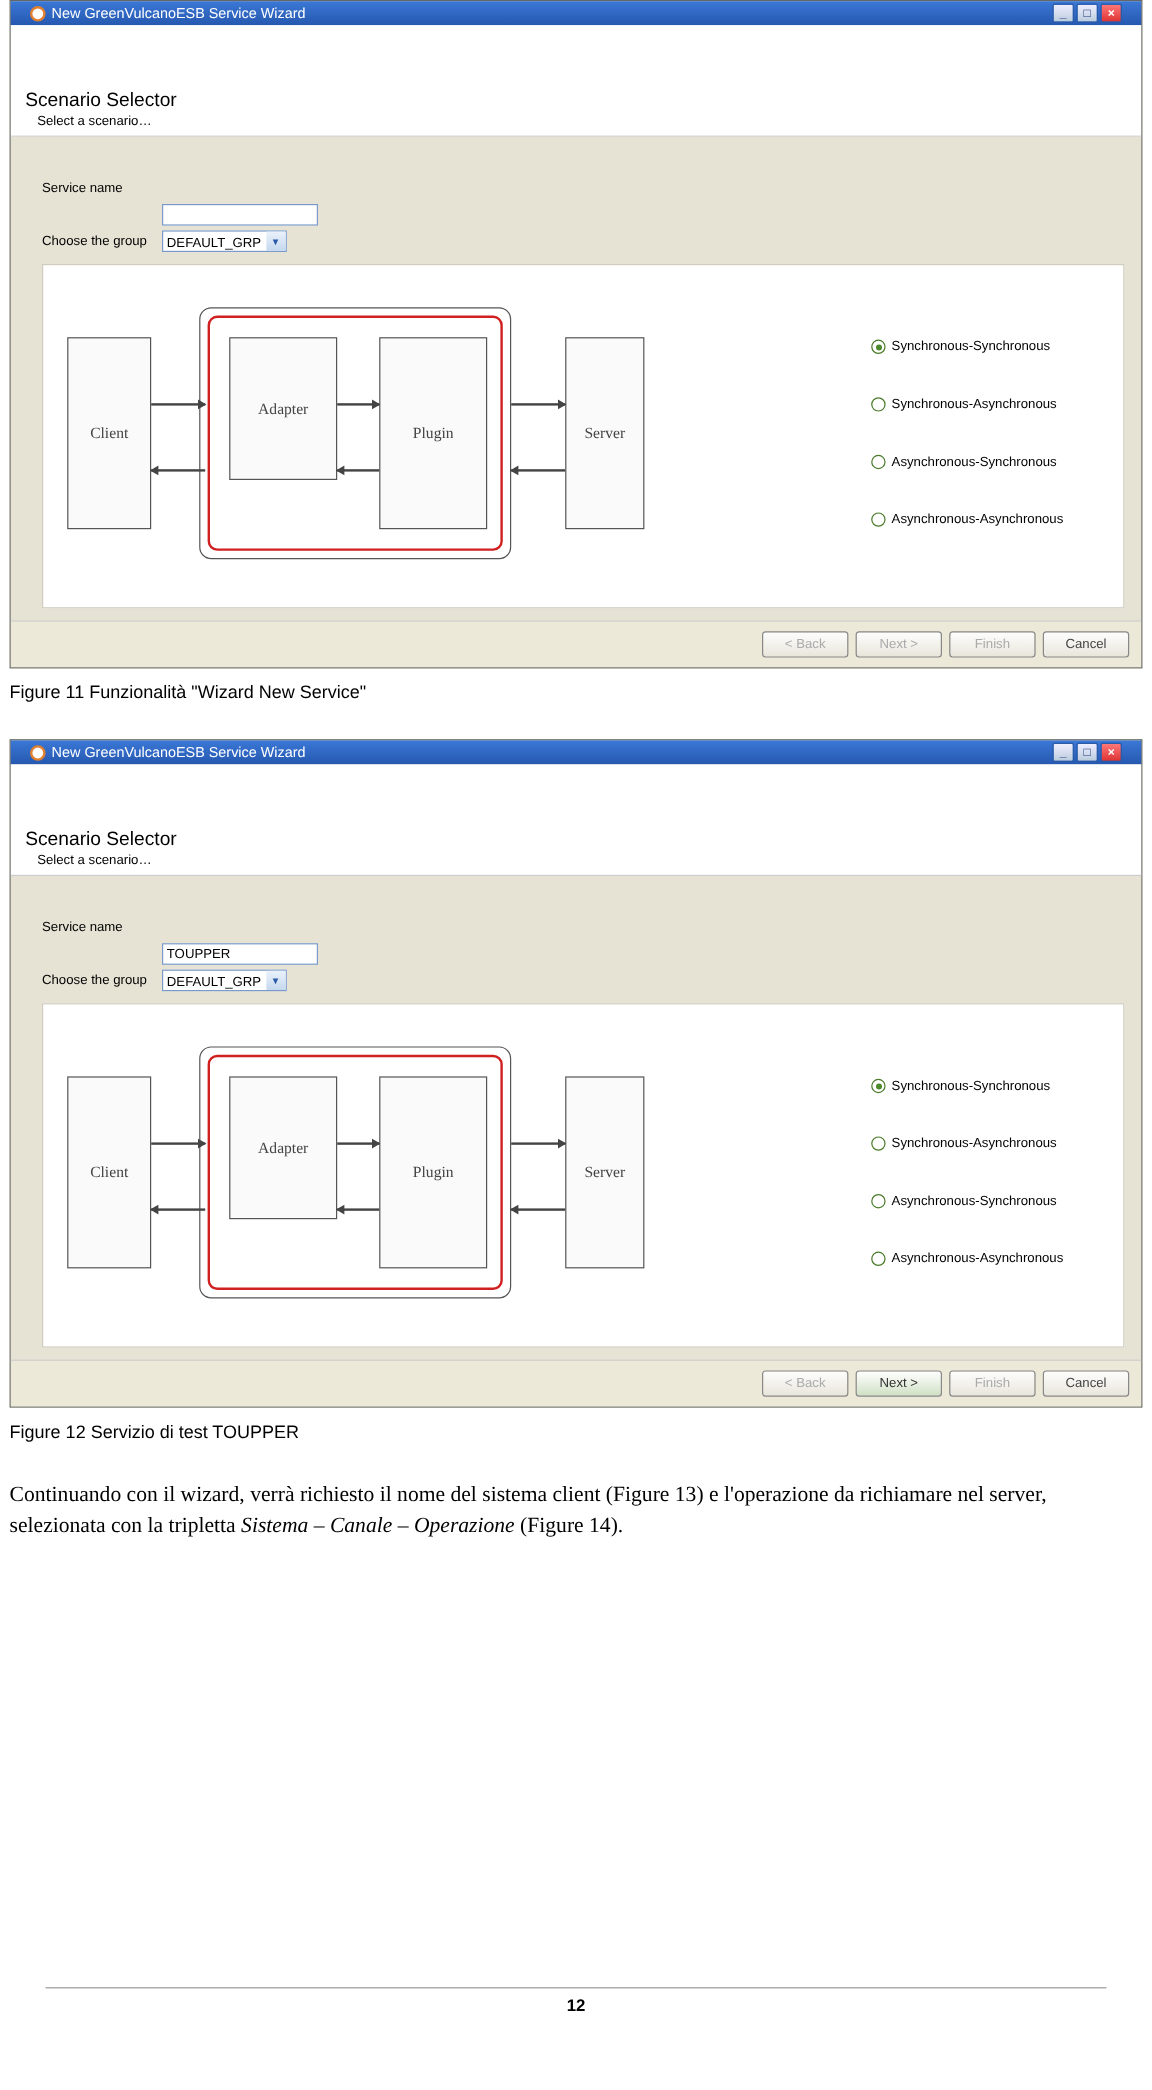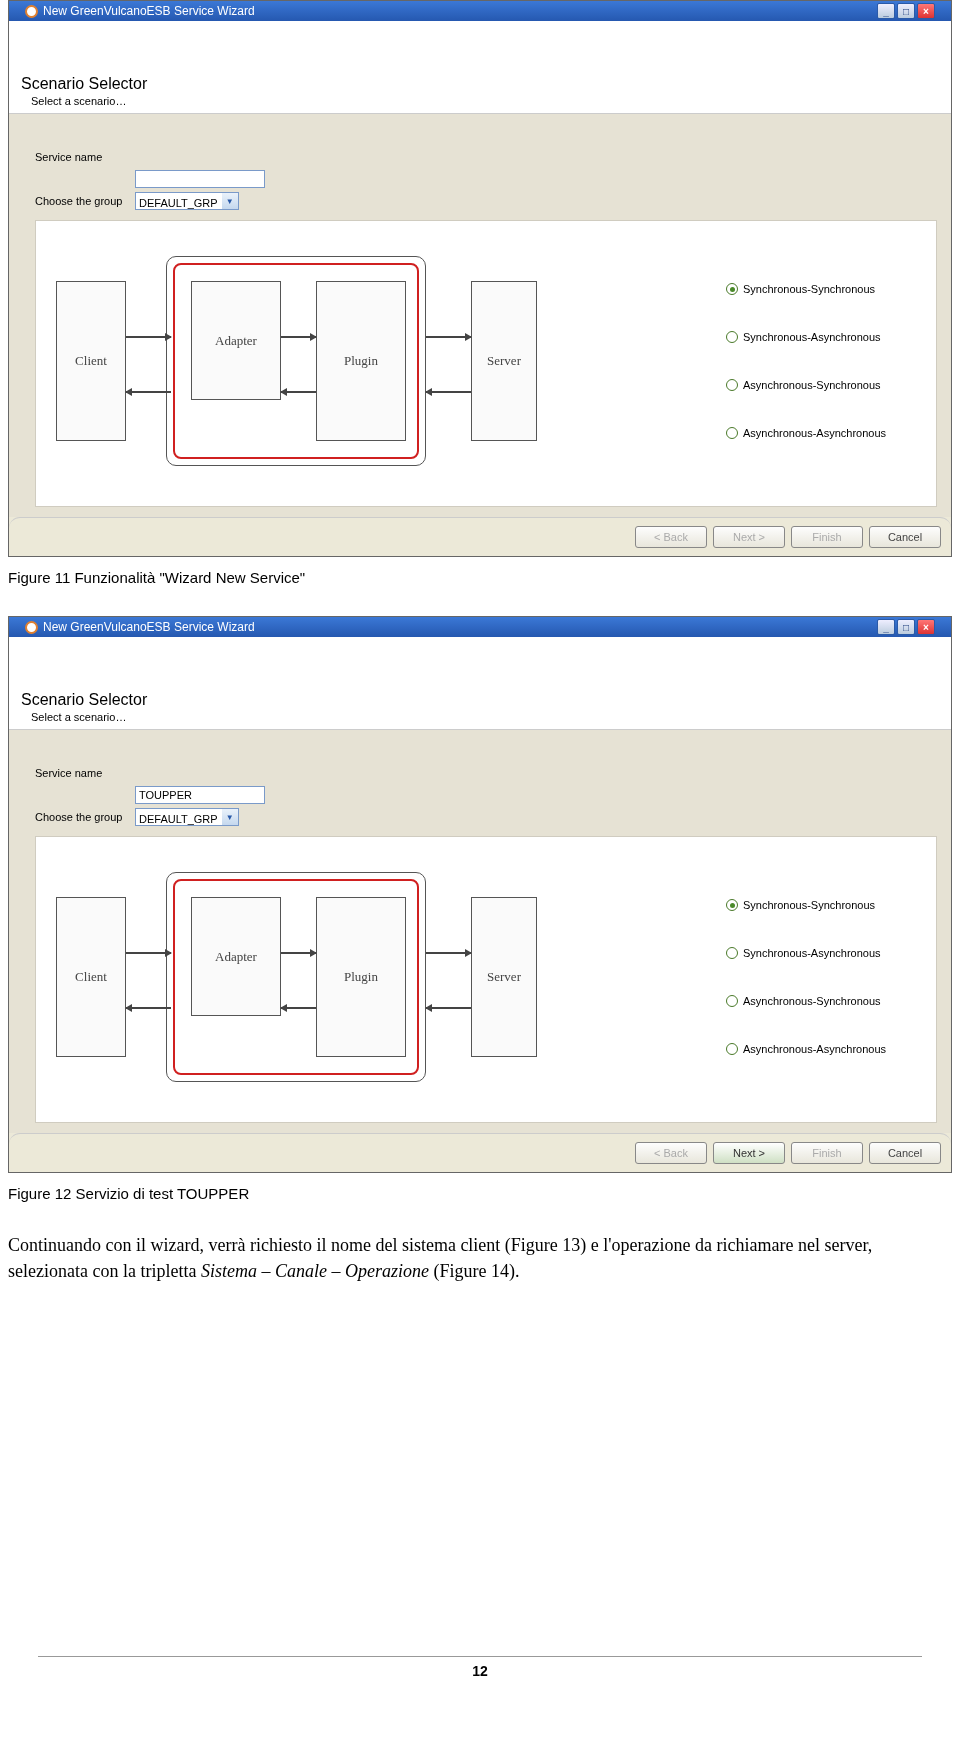--- a/index.html
+++ b/index.html
@@ -174,21 +174,21 @@
   .radio.checked::after {
     content:"";
     width: 5px; height: 5px; border-radius: 50%;
     background: #4a8a2a;
   }
 
   .footer-bar {
     background: #ece9d8;
     border-top: 1px solid #ccc;
     padding: 8px 10px;
-    display: flex; justify-content: flex-end; gap: 6px; border-radius: 11px;
+    display: flex; justify-content: flex-end; gap: 6px;
   }
   .btn {
     height: 22px;
     min-width: 72px;
     border: 1px solid #888;
     border-radius: 3px;
     background: linear-gradient(#fdfdfd, #e8e6db);
     font-size: 11px;
     display: flex; align-items: center; justify-content: center;
     color: #444;

